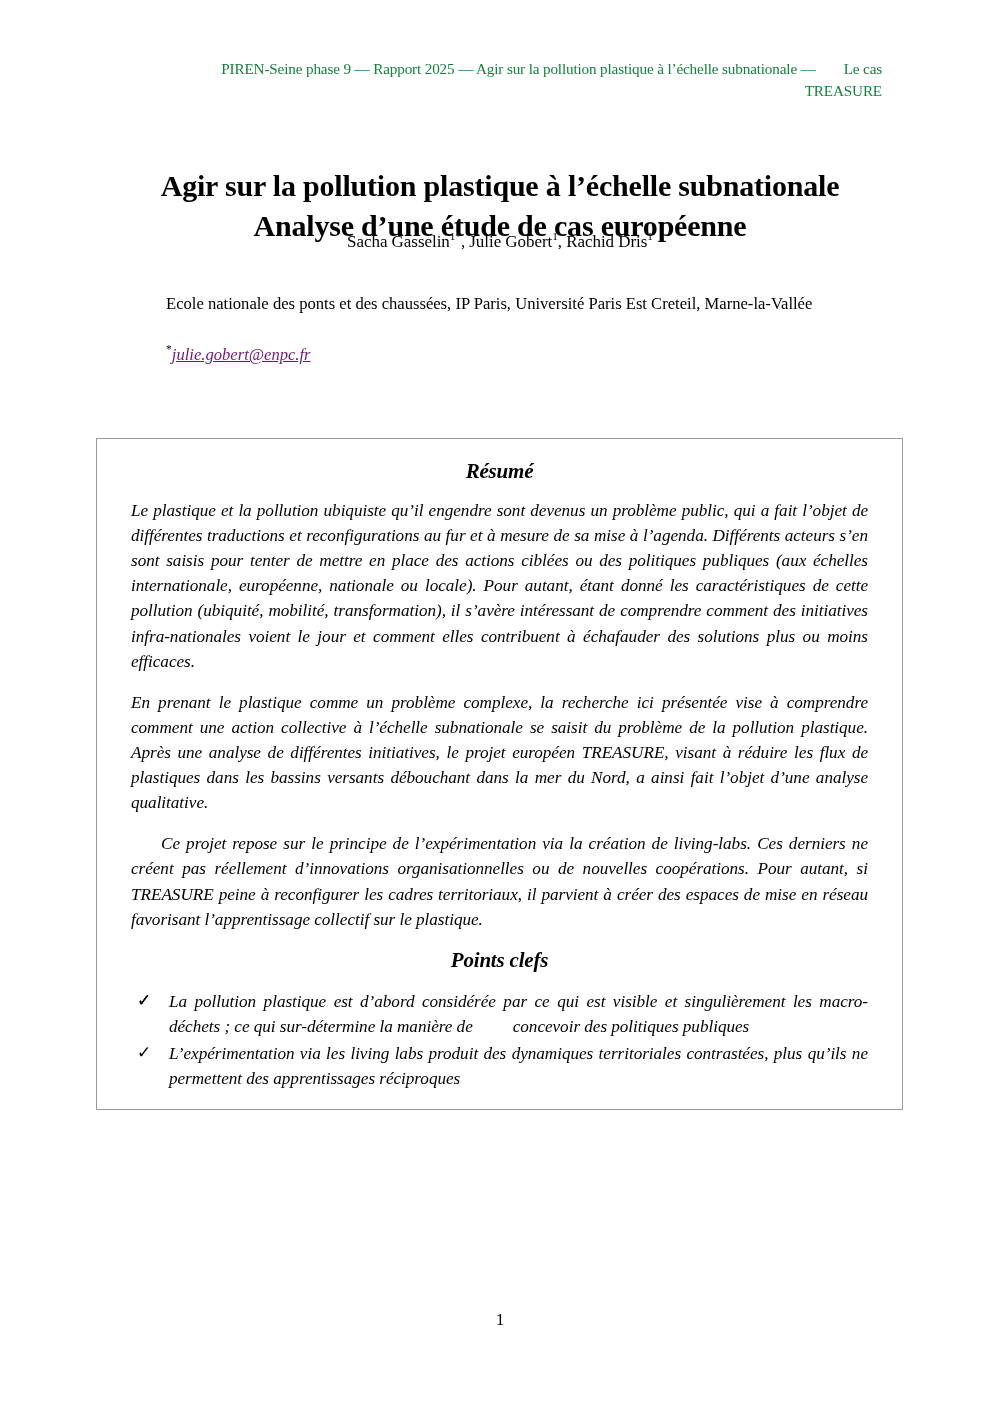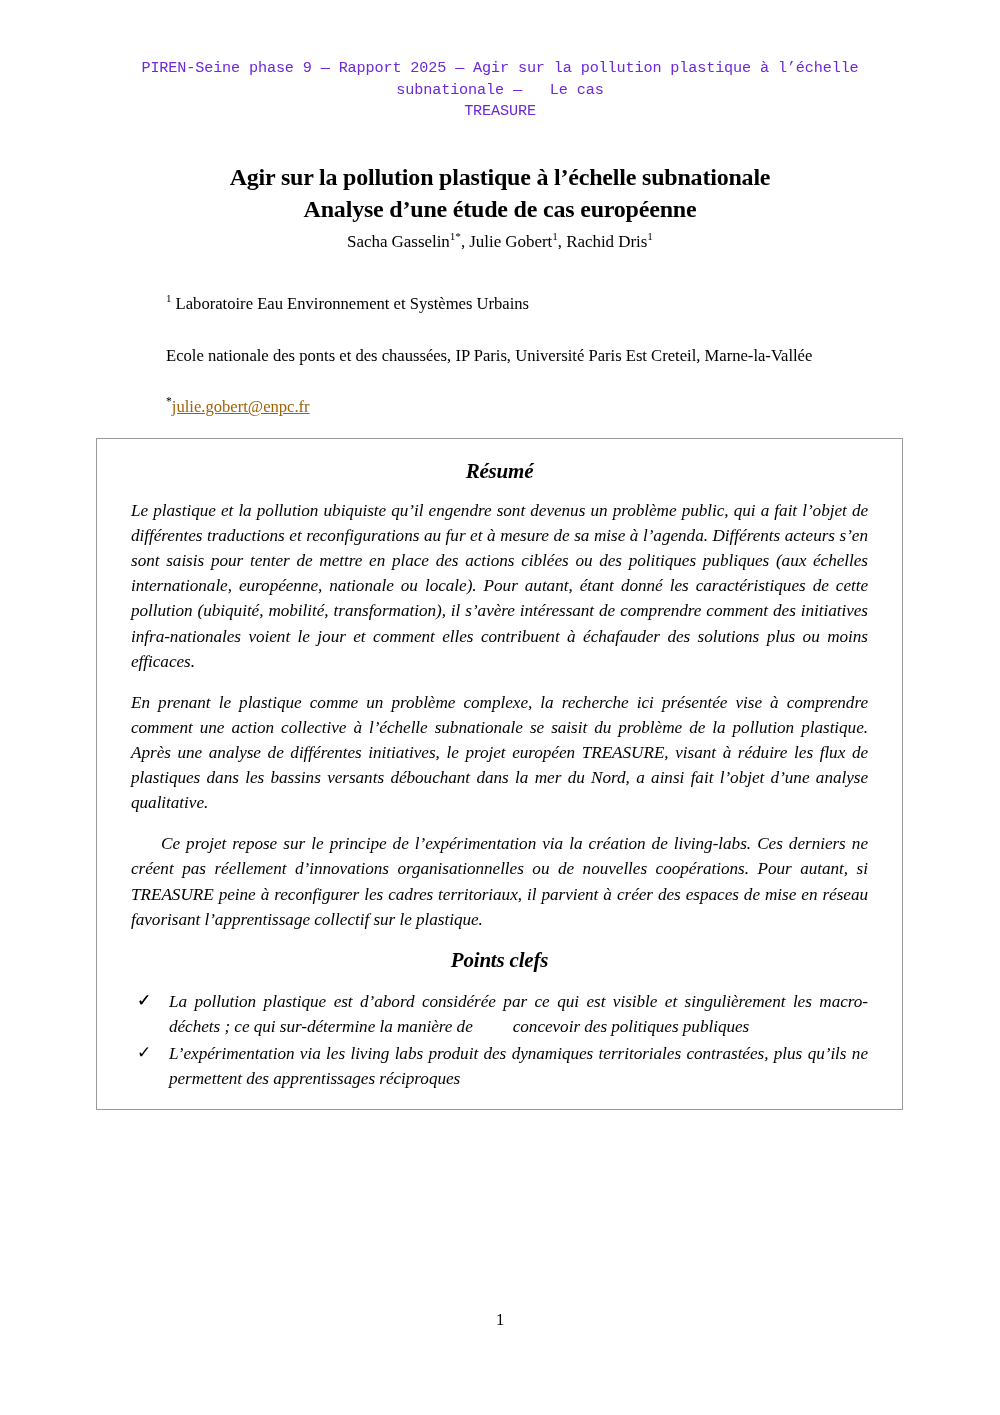--- a/index.html
+++ b/index.html
@@ -24,40 +24,39 @@
     height: 1415px;
     background: #ffffff;
   }
 
   
   .running-header {
     position: absolute;
     left: 118px;
     top: 58px;
     width: 764px;
-    text-align: center;
+    text-align: right;
     font-size: 15.2px;
     line-height: 1.42;
     letter-spacing: -0.15px;
-    color: #6d28d9;
-    font-family: Liberation Mono, monospace;
+    color: #15803d;
   }
   .running-header .tab-gap {
     display: inline-block;
     width: 28px;
   }
 
   
   .doc-title {
     position: absolute;
     left: 100px;
     top: 146px;
     width: 800px;
     text-align: center;
-    font-size: 24px;
+    font-size: 30px;
     font-weight: bold;
     line-height: 1.33;
     letter-spacing: -0.2px;
   }
   .doc-title .line2 { display: block; }
 
   
   .authors {
     position: absolute;
     left: 100px;
@@ -80,22 +79,23 @@
     top: 292px;
     width: 672px;
     font-size: 16.6px;
     line-height: 1.5;
   }
   .affil-lab { margin: 0 0 27px 0; }
   .affil-school { margin: 0 0 26px 0; }
   .affil-email { margin: 0; }
   .affil-email a,
   .affil-email .email-link {
-    color: #a16207;
+    color: #701a75;
     text-decoration: underline;
+    font-style: italic;
   }
   .affil-email .star-mark {
     color: #000000;
     font-size: 0.7em;
     vertical-align: super;
     line-height: 0;
     text-decoration: none;
   }
 
   
@@ -189,21 +189,20 @@
   <h1 class="doc-title">
     <span>Agir sur la pollution plastique à l’échelle subnationale</span>
     <span class="line2">Analyse d’une étude de cas européenne</span>
   </h1>
 
   <div class="authors">
     <span>Sacha Gasselin</span><sup>1*</sup><span>, </span><span>Julie Gobert</span><sup>1</sup><span>, </span><span>Rachid Dris</span><sup>1</sup>
   </div>
 
   <div class="affiliations">
-    <p class="affil-lab"><sup>1</sup><span> Laboratoire Eau Environnement et Systèmes Urbains</span></p>
     <p class="affil-school">Ecole nationale des ponts et des chaussées, IP Paris, Université Paris Est Creteil, Marne-la-Vallée</p>
     <p class="affil-email"><span class="star-mark">*</span><a class="email-link" href="#">julie.gobert@enpc.fr</a></p>
   </div>
 
   <section class="abstract-box">
     <div class="abstract-inner">
 
       <h2 class="section-heading">Résumé</h2>
 
       <p class="abstract-para">Le plastique et la pollution ubiquiste qu’il engendre sont devenus un problème public, qui a fait l’objet de différentes traductions et reconfigurations au fur et à mesure de sa mise à l’agenda. Différents acteurs s’en sont saisis pour tenter de mettre en place des actions ciblées ou des politiques publiques (aux échelles internationale, européenne, nationale ou locale). Pour autant, étant donné les caractéristiques de cette pollution (ubiquité, mobilité, transformation), il s’avère intéressant de comprendre comment des initiatives infra-nationales voient le jour et comment elles contribuent à échafauder des solutions plus ou moins efficaces.</p>

